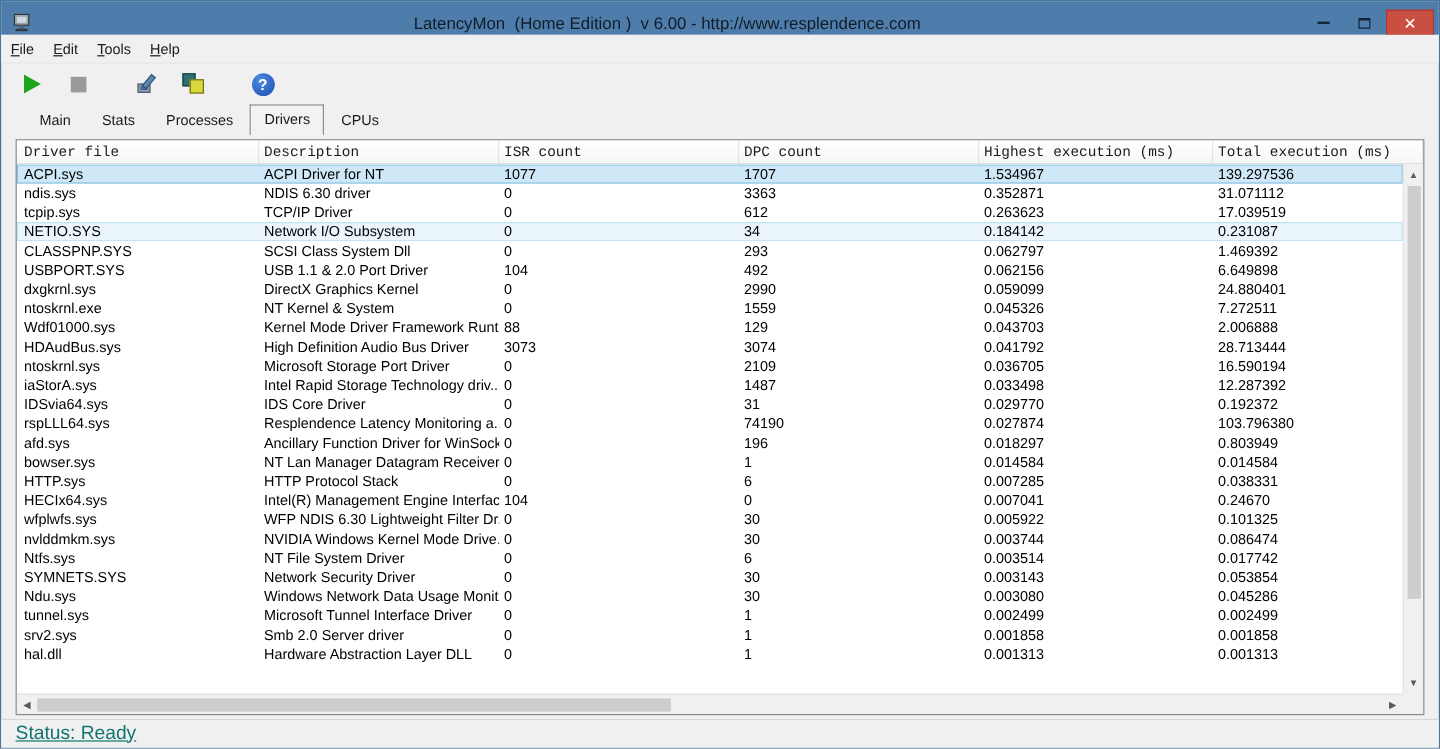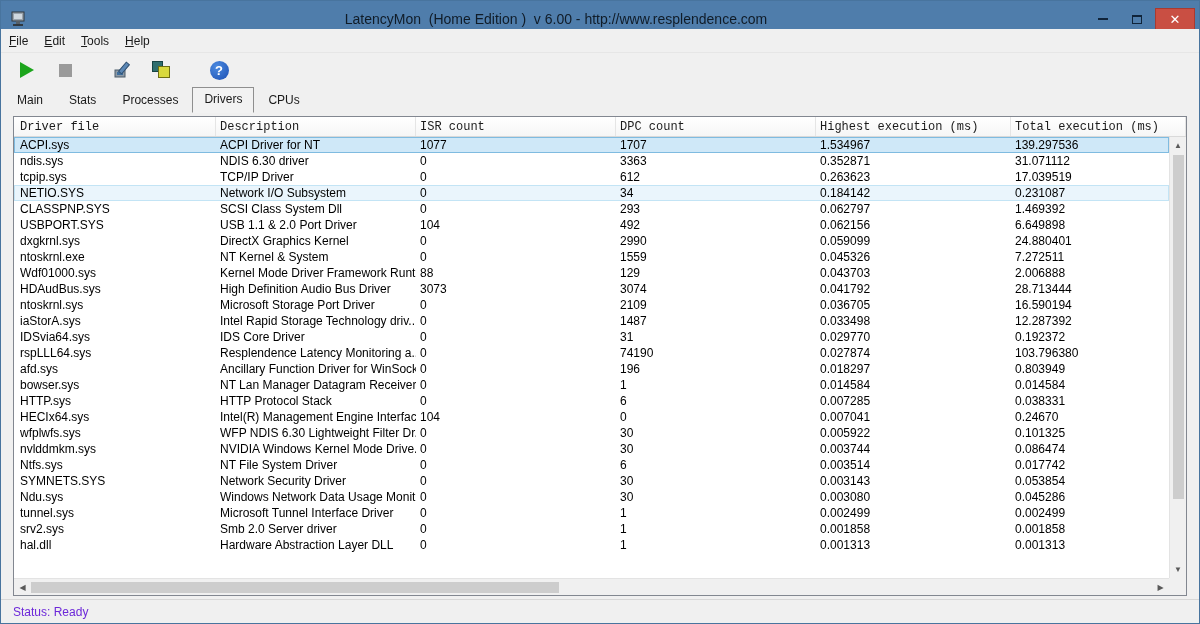--- a/index.html
+++ b/index.html
@@ -39,21 +39,21 @@
   .icon-copy .back { position: absolute; left: 0; top: 0; width: 11px; height: 11px;
     background: #2e6e6e; border: 1px solid #174444; }
   .icon-copy .front { position: absolute; left: 6px; top: 5px; width: 12px; height: 12px;
     background: #d9d93e; border: 1px solid #6e6e14; }
   .icon-help { width: 19px; height: 19px; border-radius: 50%;
     background: radial-gradient(circle at 35% 30%, #4b8ae0, #1c4fb2);
     color: #fff; font-weight: bold; font-size: 13px; line-height: 19px; text-align: center; }
 
   
   .tabstrip { height: 26px; flex: 0 0 26px; display: flex; align-items: flex-end;
-    padding-left: 4px; }
+    padding-left: 20px; }
   .tab { font-size: 12px; color: #1a1a1a; padding: 4px 11px 5px 11px;
     border: 1px solid transparent; margin-right: 2px; }
   .tab.active { background: #f2f2f2; border-color: #8f8f8f; border-bottom-color: #f2f2f2;
     padding-bottom: 6px; }
 
   
   .content { flex: 1; padding: 3px 12px 3px 12px; display: flex; }
   .listview { position: relative; flex: 1; background: #ffffff;
     border: 1px solid #828790; display: flex; flex-direction: column; overflow: hidden; }
   .lv-header { height: 20px; flex: 0 0 20px; display: flex;
@@ -81,21 +81,21 @@
   .vthumb { width: 11px; background: #cdcdcd; flex: 0 0 auto; height: 78%; margin-top: 1px; }
   .vspacer { flex: 1; }
   .hthumb { height: 11px; background: #cdcdcd; width: 528px; flex: 0 0 auto; }
   .hspacer { flex: 1; }
   .sb-corner { position: absolute; right: 0; bottom: 0; width: 17px; height: 17px;
     background: #f0f0f0; }
 
   
   .statusbar { height: 24px; flex: 0 0 24px; border-top: 1px solid #d7d7d7;
     display: flex; align-items: center; padding-left: 12px; background: #f0f0f0; }
-  .status-text { font-size: 12px; color: #6d28d9; }
+  .status-text { font-size: 16px; color: #0f766e; text-decoration: underline; }
 </style>
 </head>
 <body>
 
 <div class="window">
 
   <div class="titlebar">
     <span class="app-icon">
       <svg width="18" height="18" viewBox="0 0 18 18">
         <rect x="3" y="2" width="12" height="9" fill="#9aa4ad" stroke="#30383f"></rect>

